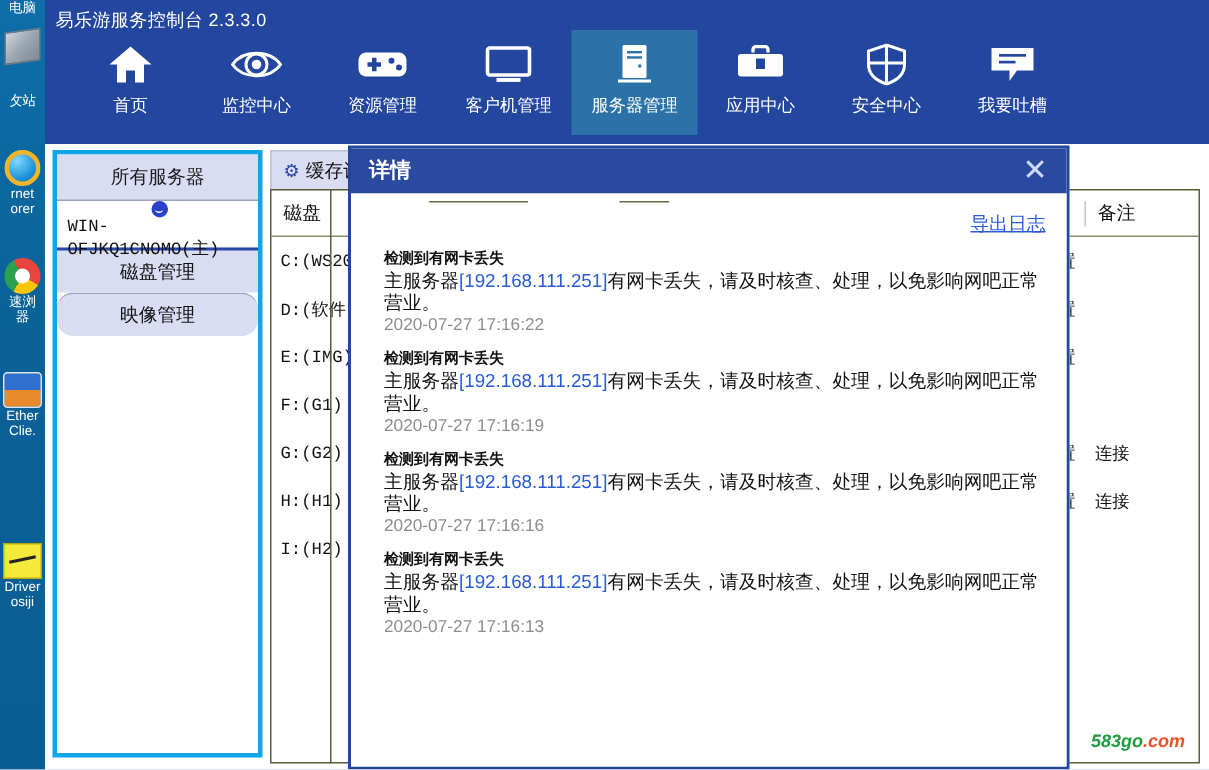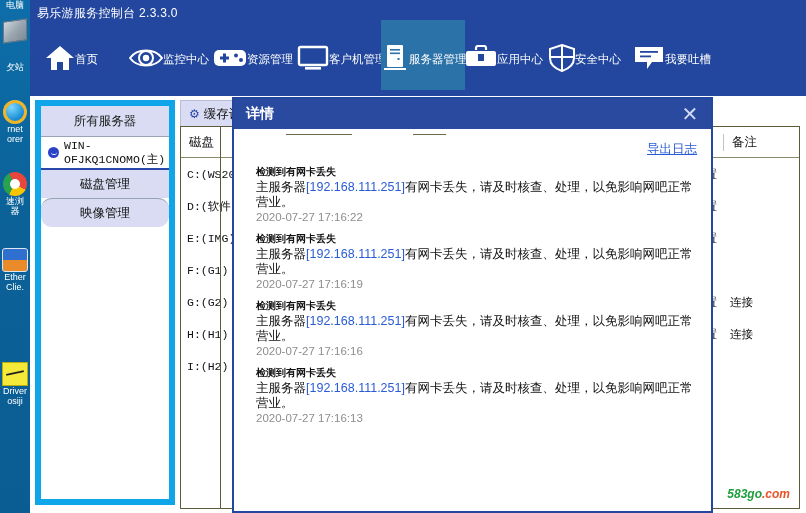--- a/index.html
+++ b/index.html
@@ -47,37 +47,37 @@
   .drv-ico:after{content:"";position:absolute;left:3px;top:9px;width:18px;height:2px;background:#222;transform:rotate(-12deg);}
 
   
   .app{position:absolute;left:30px;top:0;width:776px;height:513px;background:#fff;}
 
   
   .hdr{position:absolute;left:0;top:0;width:776px;height:96px;background:#23479e;}
   .hdr-title{position:absolute;left:7px;top:5px;color:#fff;font-size:12px;letter-spacing:.3px;}
   .nav{position:absolute;left:15px;top:20px;height:70px;display:flex;}
   .nav-item{
-    width:84px;height:70px;display:flex;flex-direction:row;align-items:center;
+    width:84px;height:70px;display:flex;flex-direction:column;align-items:center;
     justify-content:flex-start;padding-top:6px;box-sizing:border-box;cursor:default;
   }
   .nav-item.active{background:#2a72a8;}
   .nav-ico{height:34px;display:flex;align-items:center;justify-content:center;}
   .nav-lbl{color:#fff;font-size:11.5px;margin-top:3px;white-space:nowrap;}
   .nav-ico svg{display:block;}
 
   
   .body{position:absolute;left:0;top:96px;width:776px;height:417px;background:#fff;}
 
   
-  .tree{position:absolute;left:5px;top:4px;width:140px;height:405px;border:6px solid #0ea5e9;background:#fff;box-sizing:border-box;}
+  .tree{position:absolute;left:5px;top:4px;width:140px;height:405px;border:3px solid #0ea5e9;background:#fff;box-sizing:border-box;}
   .tree-hd{height:30px;background:#d9dcf2;display:flex;align-items:center;justify-content:center;
            font-size:12.5px;color:#1b1b1b;border-bottom:1px solid #9aa3b5;}
   .tree-row{height:31px;display:flex;align-items:center;padding-left:7px;font-size:11.5px;
-            font-family:"Liberation Mono","DejaVu Sans Mono",monospace;color:#111;background:#fff;}
+            font-family:"Liberation Mono","DejaVu Sans Mono",monospace;color:#111;background:#fff;flex-direction:column;}
   .tree-dot{width:11px;height:11px;border-radius:50%;background:#2b42c8;margin-right:5px;flex:0 0 auto;position:relative;}
   .tree-dot:after{content:"";position:absolute;left:2.5px;top:4px;width:6px;height:3px;border-bottom:1.5px solid #fff;border-radius:0 0 4px 4px;}
   .tree-sub{height:28px;background:#d9dcf2;display:flex;align-items:center;justify-content:center;
             font-size:12.5px;color:#111;border-top:2px solid #2947a8;}
   .tree-sub+.tree-sub{border-top:1px solid #9aa3b5;border-radius:11px;}
 
   
   .main{position:absolute;left:150px;top:4px;width:620px;height:409px;background:#fff;}
   .tabbar{position:absolute;left:0;top:0;height:26px;display:flex;}
   .tab{height:26px;padding:0 8px;display:flex;align-items:center;gap:4px;

